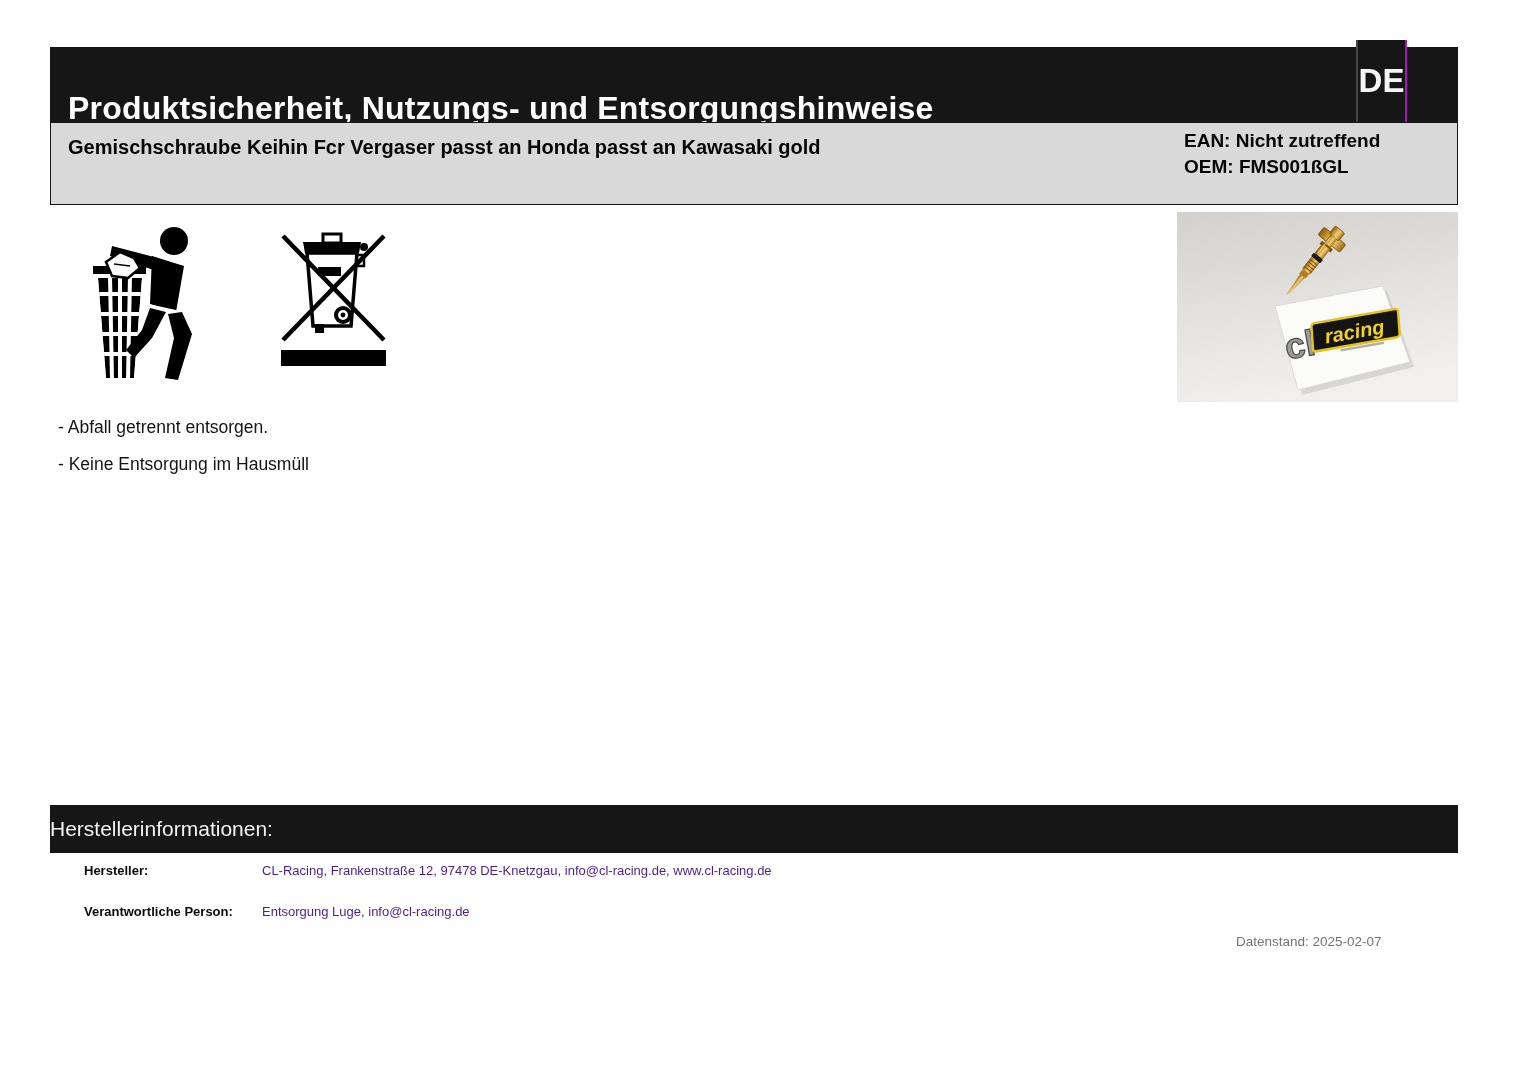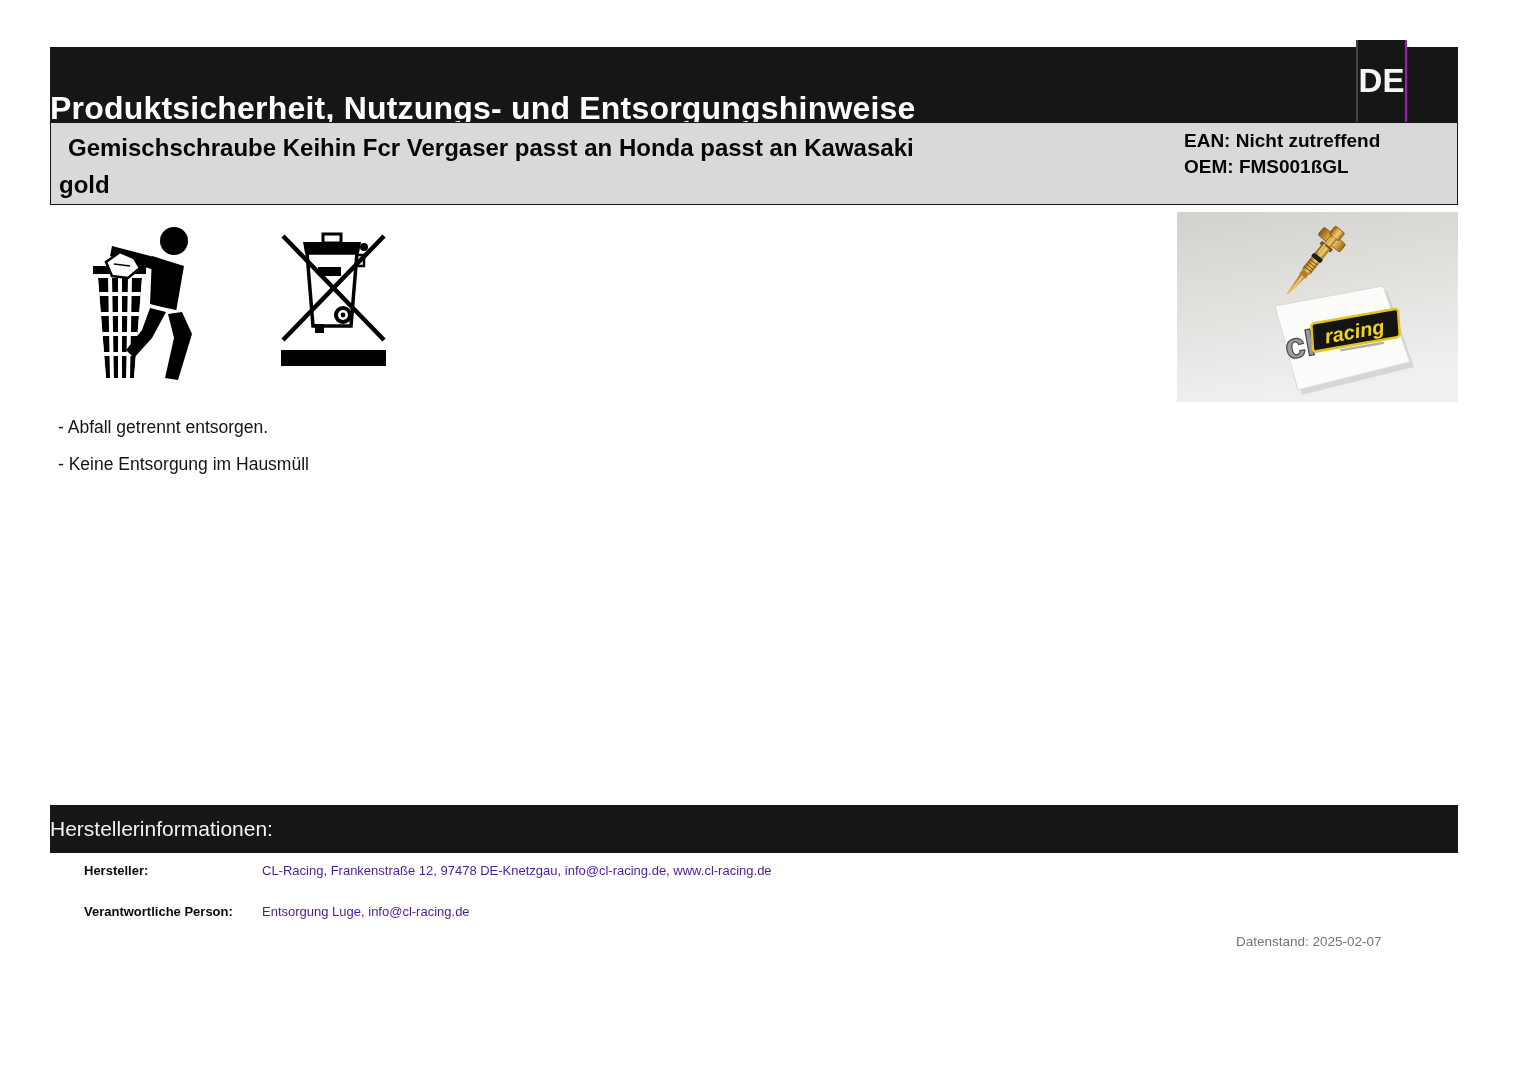--- a/index.html
+++ b/index.html
@@ -7,37 +7,37 @@
   .page {
     position:relative; width:1520px; height:1075px; background:#ffffff;
     font-family:"Liberation Sans", sans-serif; color:#000; overflow:hidden;
   }
   
   .header-bar {
     position:absolute; left:50px; top:47px; width:1408px; height:75px;
     background:#161616; display:flex; align-items:center;
   }
   .header-title {
-    color:#fdfdfd; font-size:32px; font-weight:bold; 
+    color:#fdfdfd; font-size:32px; font-weight:bold; padding-left:18px;
     white-space:nowrap; letter-spacing:0.2px;margin-top:48px;
   }
   .de-box {
     position:absolute; left:1306px; top:-7px; width:51px; height:82px;
     background:#161616; border-left:2px solid #454545; border-right:2px solid #a21caf;
     display:flex; align-items:center; justify-content:center;
     color:#f5f5f5; font-size:33px; font-weight:bold;
   }
   
   .subtitle-bar {
     position:absolute; left:50px; top:122px; width:1408px; height:83px;
     background:#d9d9d9; border:1px solid #161616;
   }
   .product-title {
     position:absolute; left:8px; top:6px; width:870px;
-    font-size:24px; font-weight:bold; line-height:37px; text-indent:9px; color:#060606;
+    font-size:20px; font-weight:bold; line-height:37px; text-indent:9px; color:#060606;
   }
   .ean-box {
     position:absolute; left:1133px; top:5px;
     font-size:19px; font-weight:bold; line-height:26px; color:#060606;
   }
   
   .icon-tidyman { position:absolute; left:88px;  top:226px; width:122px; height:156px; }
   .icon-weee    { position:absolute; left:277px; top:228px; width:113px; height:143px; }
   .product-photo{ position:absolute; left:1177px; top:212px; width:281px; height:190px; }
   

